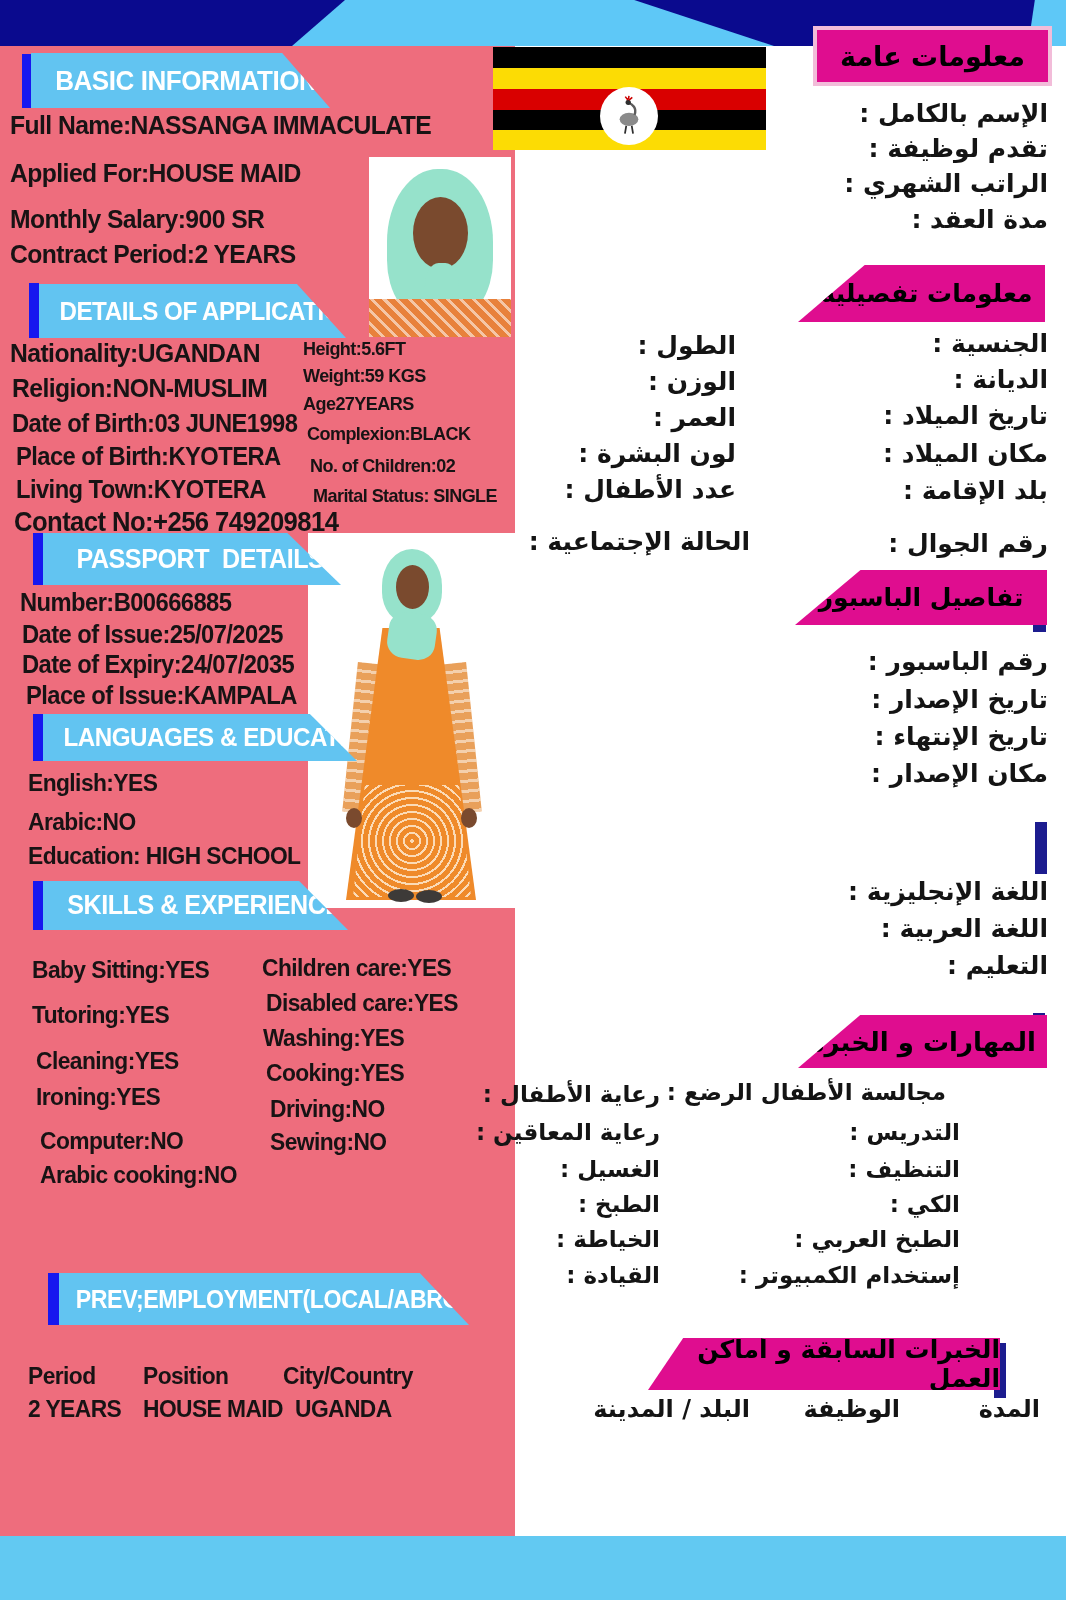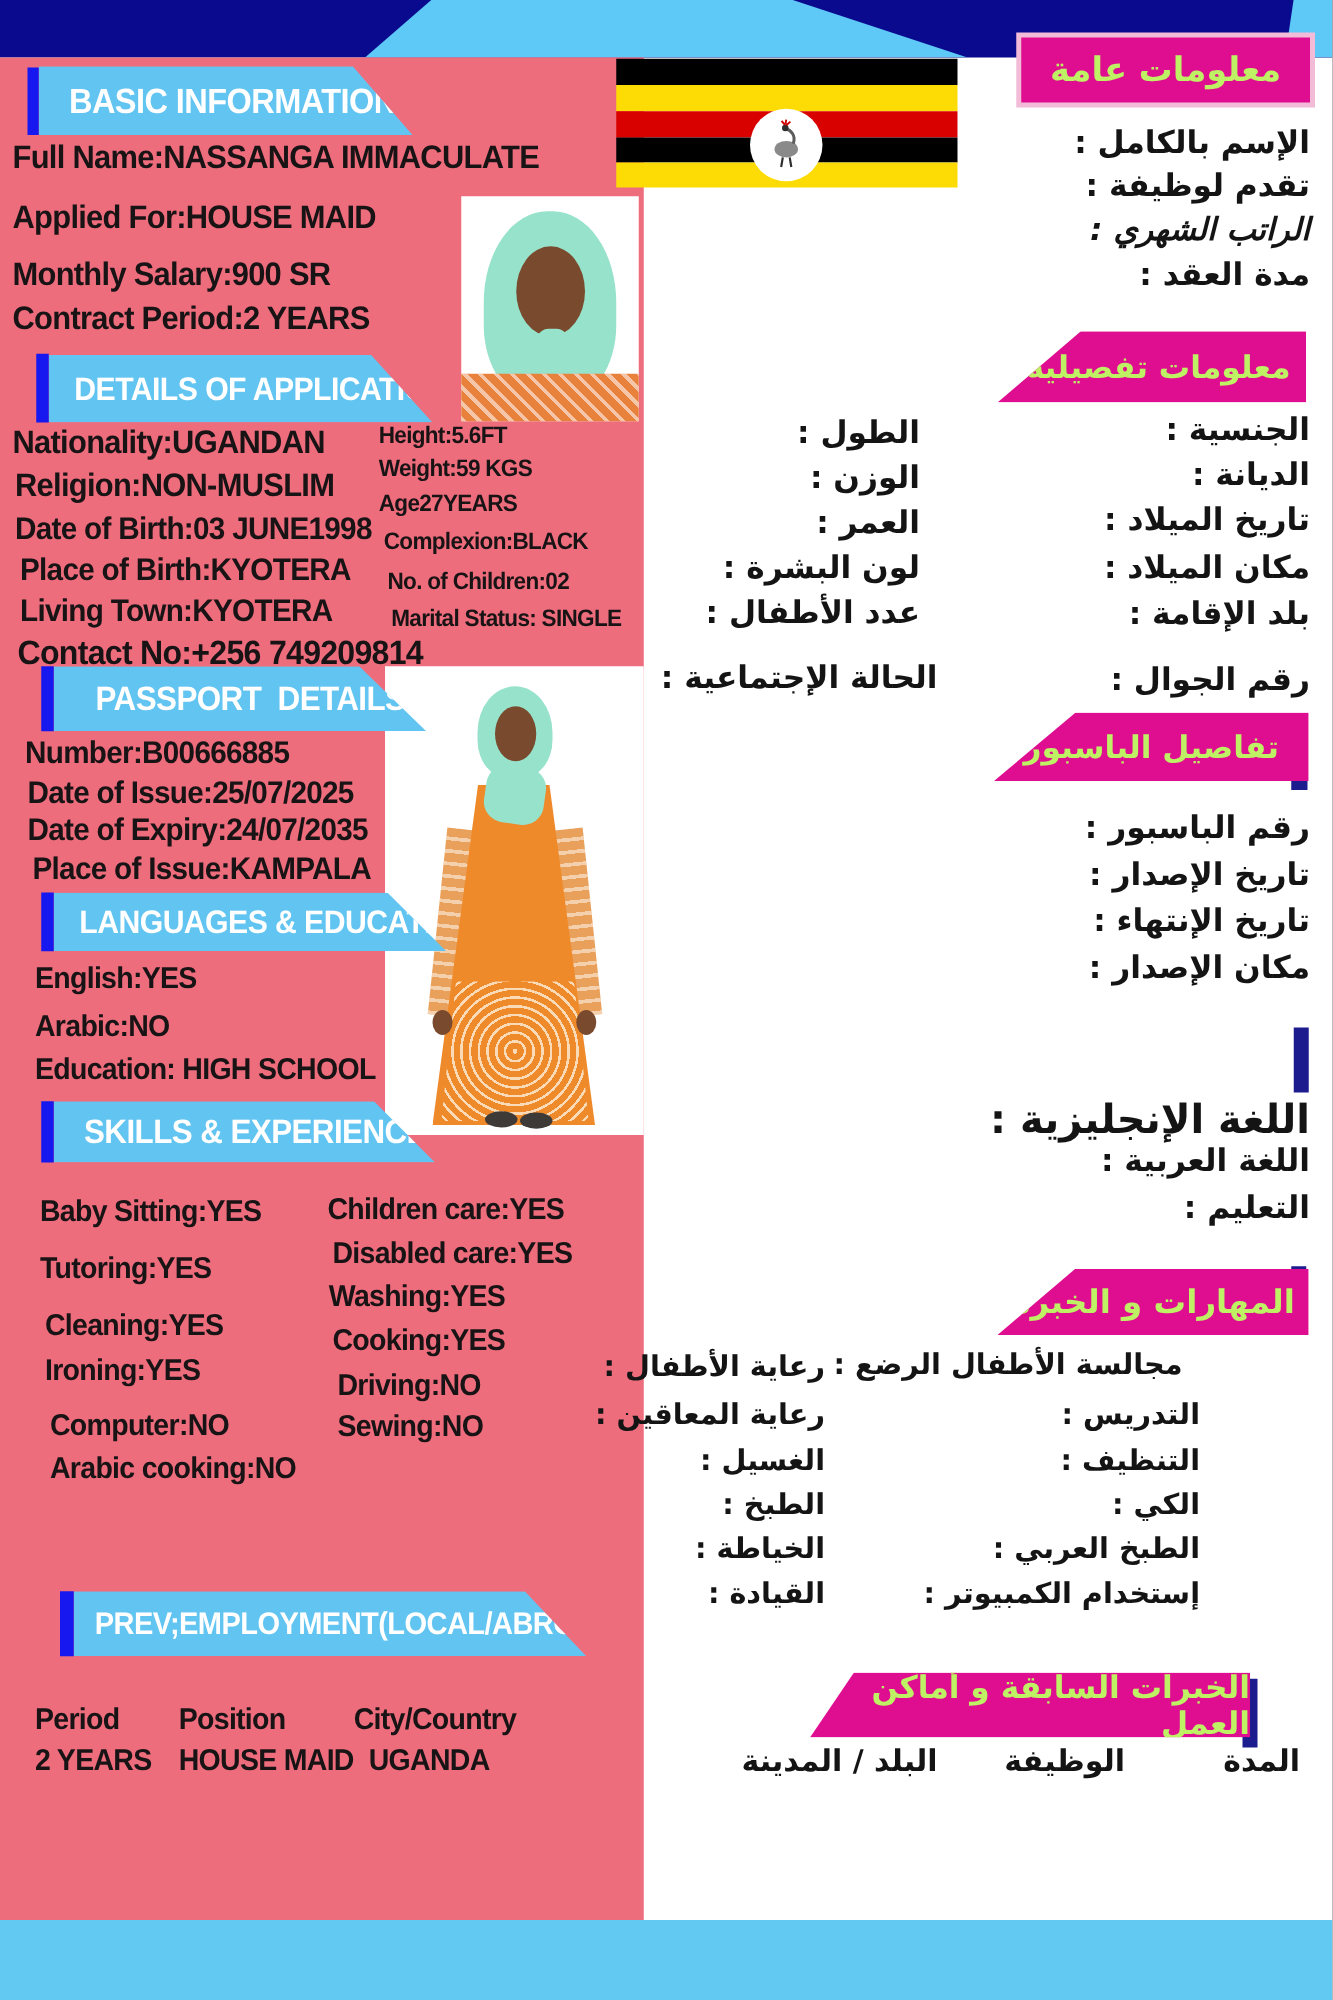--- a/index.html
+++ b/index.html
@@ -19,21 +19,21 @@
   .bar{position:absolute;background:#1717ef;}
   .banner{position:absolute;background:#62c4f1;}
   .banner .t{color:#fff;font-weight:bold;letter-spacing:-0.5px;white-space:nowrap;
              transform:scaleX(0.93);transform-origin:left center;display:block;}
   
   .en{position:absolute;font-weight:bold;color:#181314;letter-spacing:-0.6px;white-space:nowrap;
       transform:scaleX(0.95);transform-origin:left top;line-height:1.05;}
   
   .ar{position:absolute;direction:rtl;text-align:right;color:#141414;font-weight:bold;
       white-space:nowrap;font-family:"DejaVu Sans","Liberation Sans",sans-serif;line-height:1.1;}
-  .arbanner{position:absolute;background:#df0d8f;color:#bef264;display:flex;align-items:center;
+  .arbanner{position:absolute;background:#df0d8f;color:#000000;display:flex;align-items:center;
       justify-content:center;direction:rtl;font-weight:bold;
       font-family:"DejaVu Sans","Liberation Sans",sans-serif;}
   .navybar{position:absolute;background:#1c1c8f;}
 
   
   .flag{position:absolute;left:493px;top:47px;width:273px;height:103px;}
   .flag .s{position:absolute;left:0;width:273px;}
   .flag .disc{position:absolute;left:107px;top:40px;width:58px;height:58px;background:#fff;
               border-radius:50%;display:flex;align-items:center;justify-content:center;}
 
@@ -194,21 +194,21 @@
   <div class="navybar" style="left:1035px;top:822px;width:12px;height:52px;"></div>
 
   <div class="navybar" style="left:1033px;top:1013px;width:12px;height:52px;"></div>
   <div class="arbanner" style="left:798px;top:1015px;width:249px;height:53px;font-size:26px;clip-path:polygon(25% 0,100% 0,100% 100%,0 100%);">المهارات و الخبرة</div>
 
   <div class="navybar" style="left:994px;top:1343px;width:12px;height:55px;"></div>
   <div class="arbanner" style="left:648px;top:1338px;width:352px;height:52px;font-size:25px;clip-path:polygon(10% 0,100% 0,100% 100%,0 100%);">الخبرات السابقة و أماكن العمل</div>
 
   <div class="ar" style="right:18px;top:100px;font-size:25px;">الإسم بالكامل :</div>
   <div class="ar" style="right:18px;top:135px;font-size:25px;">تقدم لوظيفة :</div>
-  <div class="ar" style="right:18px;top:170px;font-size:25px;font-style:italic;">الراتب الشهري :</div>
+  <div class="ar" style="right:18px;top:170px;font-size:25px;">الراتب الشهري :</div>
   <div class="ar" style="right:18px;top:206px;font-size:25px;">مدة العقد :</div>
 
   <div class="ar" style="right:18px;top:330px;font-size:25px;">الجنسية :</div>
   <div class="ar" style="right:18px;top:366px;font-size:25px;">الديانة :</div>
   <div class="ar" style="right:18px;top:402px;font-size:25px;">تاريخ الميلاد :</div>
   <div class="ar" style="right:18px;top:440px;font-size:25px;">مكان الميلاد :</div>
   <div class="ar" style="right:18px;top:477px;font-size:25px;">بلد الإقامة :</div>
   <div class="ar" style="right:18px;top:530px;font-size:25px;">رقم الجوال :</div>
 
   <div class="ar" style="right:330px;top:332px;font-size:25px;">الطول :</div>
@@ -216,21 +216,21 @@
   <div class="ar" style="right:330px;top:404px;font-size:25px;">العمر :</div>
   <div class="ar" style="right:330px;top:440px;font-size:25px;">لون البشرة :</div>
   <div class="ar" style="right:330px;top:476px;font-size:25px;">عدد الأطفال :</div>
   <div class="ar" style="right:316px;top:528px;font-size:25px;">الحالة الإجتماعية :</div>
 
   <div class="ar" style="right:18px;top:648px;font-size:25px;">رقم الباسبور :</div>
   <div class="ar" style="right:18px;top:686px;font-size:25px;">تاريخ الإصدار :</div>
   <div class="ar" style="right:18px;top:723px;font-size:25px;">تاريخ الإنتهاء :</div>
   <div class="ar" style="right:18px;top:760px;font-size:25px;">مكان الإصدار :</div>
 
-  <div class="ar" style="right:18px;top:878px;font-size:32px;">اللغة الإنجليزية :</div>
+  <div class="ar" style="right:18px;top:878px;font-size:25px;">اللغة الإنجليزية :</div>
   <div class="ar" style="right:18px;top:915px;font-size:25px;">اللغة العربية :</div>
   <div class="ar" style="right:18px;top:952px;font-size:25px;margin-left:32px;">التعليم :</div>
 
   <div class="ar" style="right:120px;top:1080px;font-size:23px;">مجالسة الأطفال الرضع :</div>
   <div class="ar" style="right:106px;top:1120px;font-size:23px;">التدريس :</div>
   <div class="ar" style="right:106px;top:1157px;font-size:23px;">التنظيف :</div>
   <div class="ar" style="right:106px;top:1192px;font-size:23px;">الكي :</div>
   <div class="ar" style="right:106px;top:1227px;font-size:23px;">الطبخ العربي :</div>
   <div class="ar" style="right:106px;top:1263px;font-size:23px;">إستخدام الكمبيوتر :</div>
 

